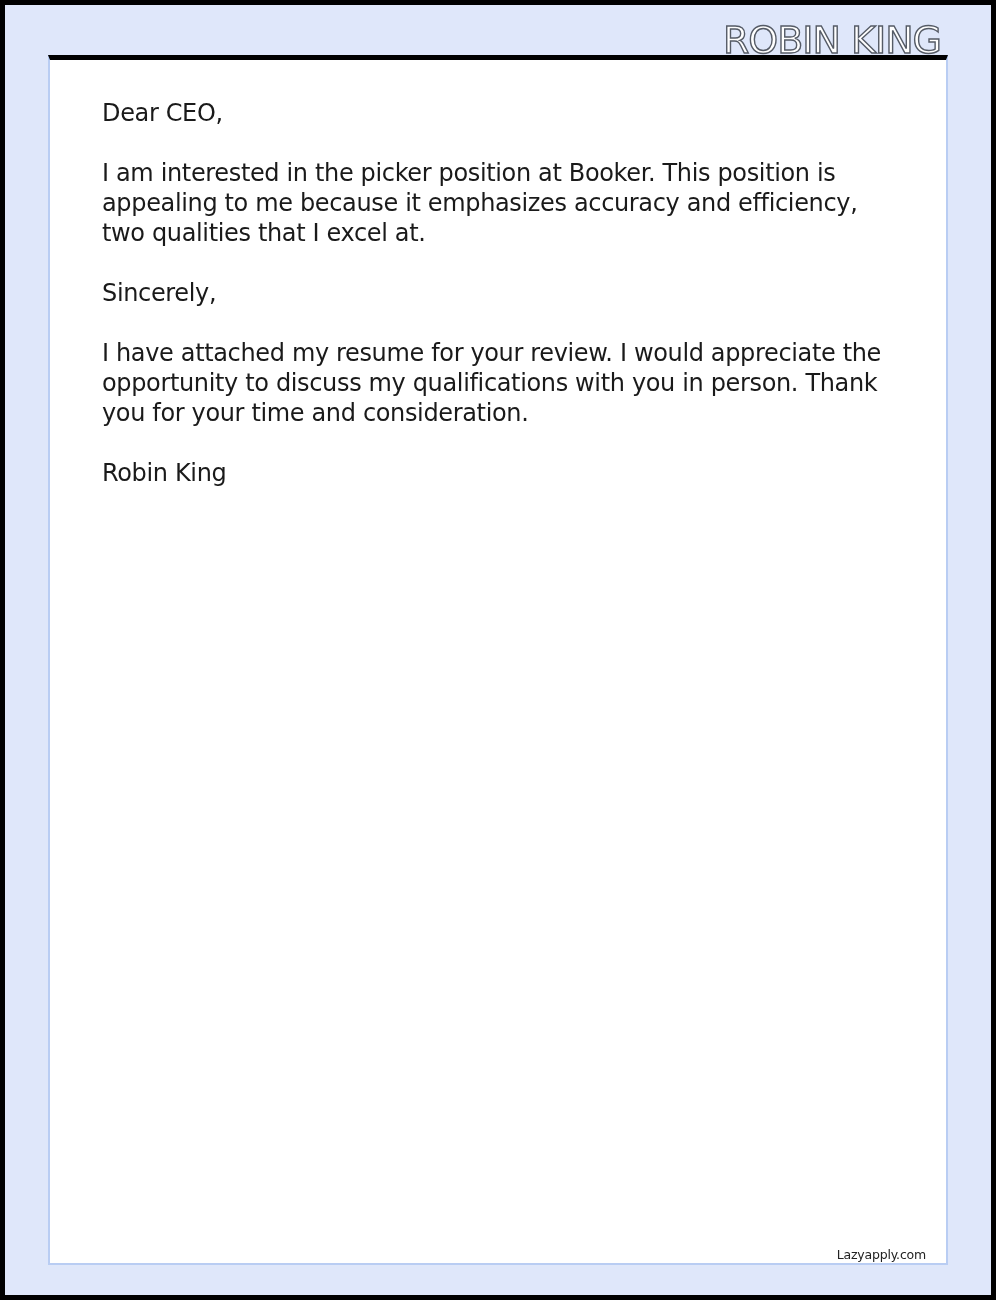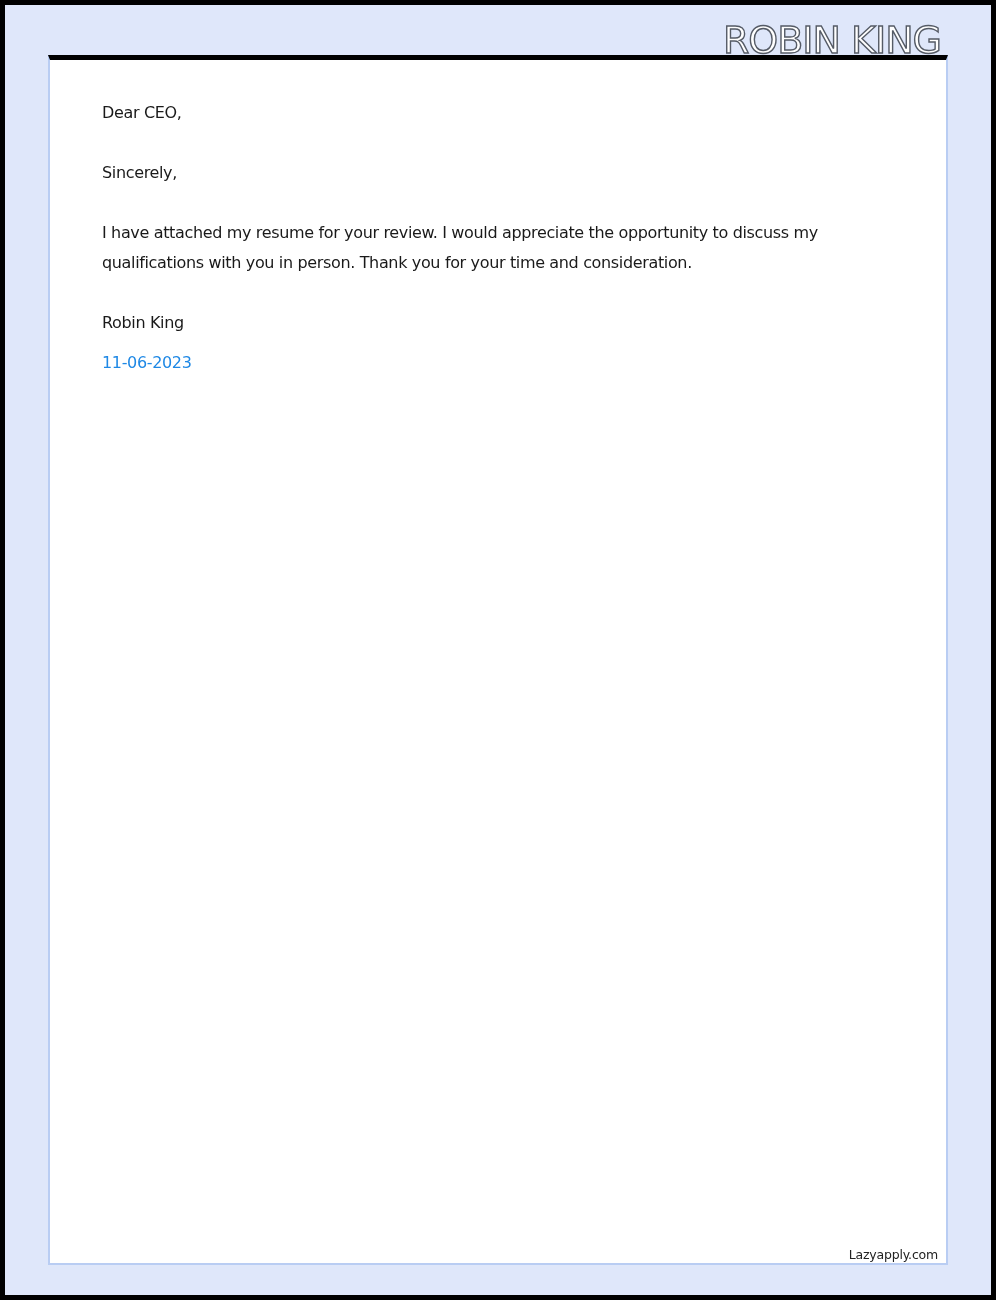--- a/index.html
+++ b/index.html
@@ -44,54 +44,54 @@
       border-left: 2px solid #b9cdf3;
       border-right: 2px solid #b9cdf3;
       border-bottom: 2px solid #b9cdf3;
       border-top: 5px solid #000000;
     }
     .letter {
       position: absolute;
       left: 52px;
       top: 38px;
       width: 800px;
-      font-size: 16px;
+      font-size: 24px;
       line-height: 30px;
       color: #1a1a1a;
       letter-spacing: -0.35px;
     }
     .letter p {
       margin: 0 0 30px 0;
     }
     .letter p.signature {
       margin: 0 0 10px 0;
     }
     .letter p.date {
       margin: 0;
       color: #1e88e5;
     }
     .footer-brand {
       position: absolute;
-      right: 8px;
+      right: 20px;
       bottom: 0px;
       font-size: 12.5px;
       line-height: 16px;
       color: #222222;
       letter-spacing: -0.2px;
     }
   </style>
 </head>
 <body>
 
 <div class="frame">
   <div class="name-header">ROBIN KING</div>
 </div>
 
 <div class="card">
   <div class="letter">
     <p>Dear CEO,</p>
+    <p>I am interested in the picker position at Booker. This position is appealing to me because it emphasizes accuracy and efficiency, two qualities that I excel at.</p>
     <p>Sincerely,</p>
     <p>I have attached my resume for your review. I would appreciate the opportunity to discuss my qualifications with you in person. Thank you for your time and consideration.</p>
     <p class="signature">Robin King</p>
-    <p class="date">11-06-2023</p>
   </div>
   <div class="footer-brand">Lazyapply.com</div>
 </div>
 
 </body></html>

